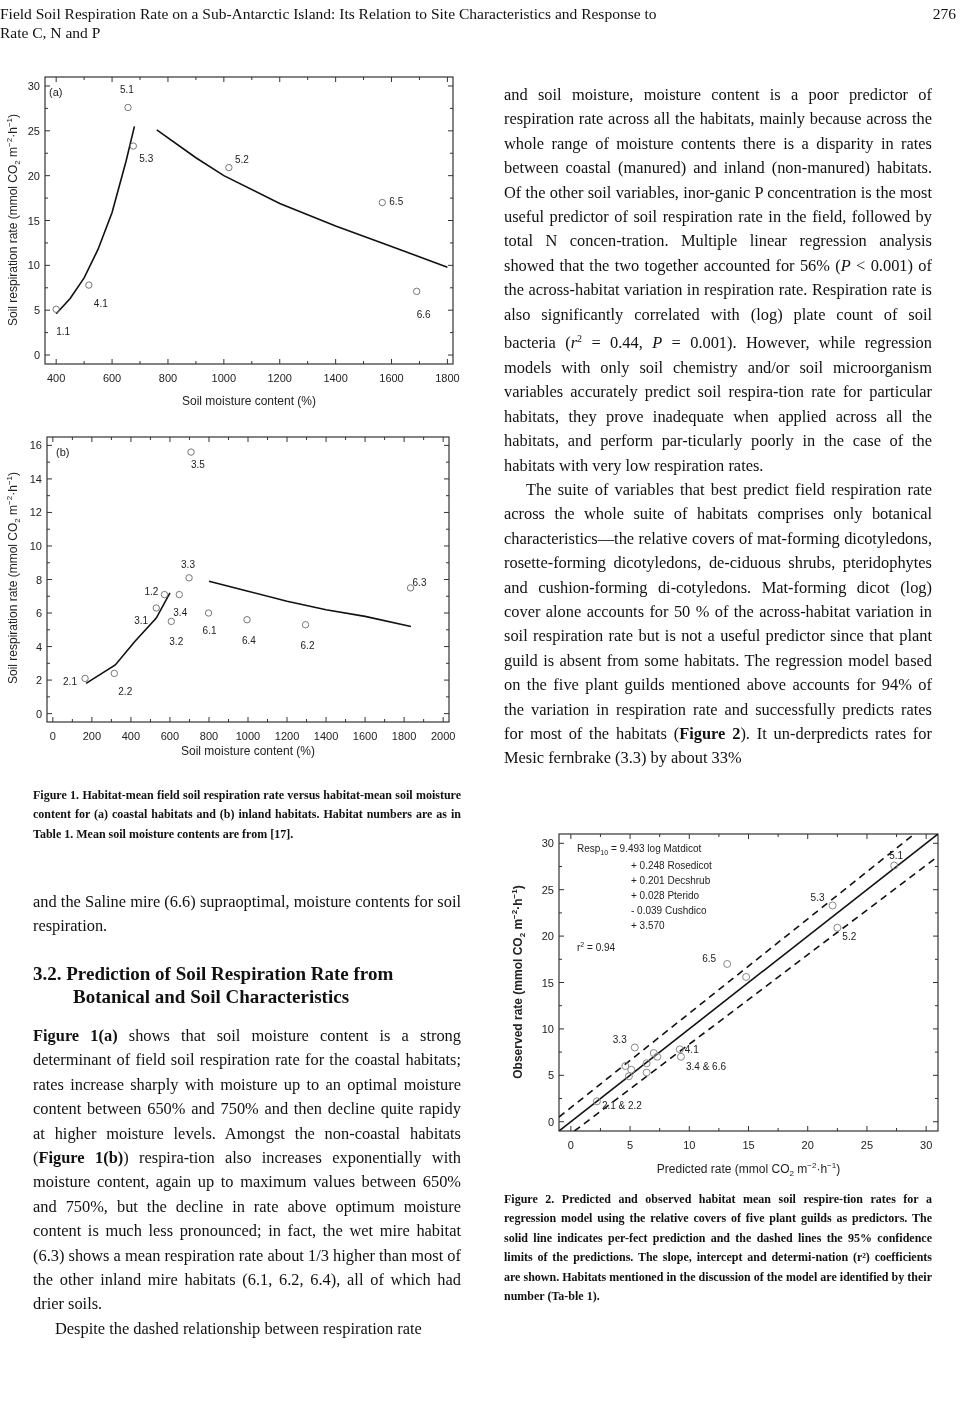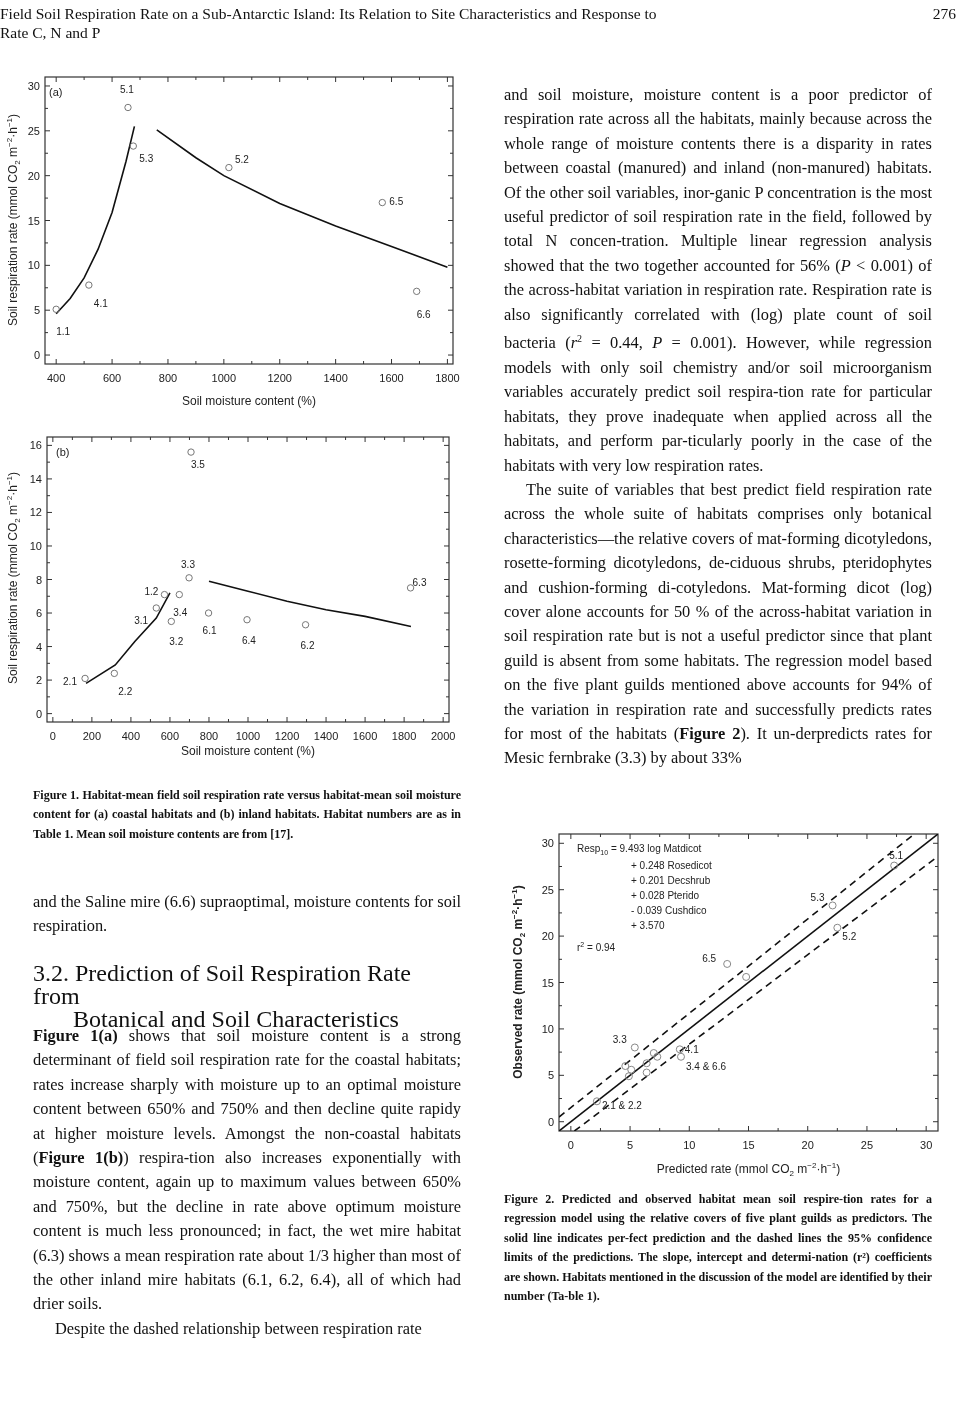--- a/index.html
+++ b/index.html
@@ -5,21 +5,21 @@
   html, body { margin:0; padding:0; background:#fff; }
   body { width:966px; height:1414px; position:relative; overflow:hidden; color:#111;
          font-family:"Liberation Serif", serif; }
   .abs { position:absolute; }
   .hdr { top:4px; left:0; width:966px; font-size:15.5px; line-height:19px; }
   .hdr .pg { position:absolute; right:10px; top:0; }
   .col { position:absolute; font-size:16.4px; line-height:24.4px; text-align:justify; }
   .col p { margin:0; }
   .ind { text-indent:22px; }
   .cap { position:absolute; font-weight:bold; font-size:12px; line-height:19.4px; text-align:justify; }
-  .sec { position:absolute; font-weight:normal; font-size:24px; line-height:23px; }
+  .sec { position:absolute; font-weight:bold; font-size:19px; line-height:23px; }
   .foot { position:absolute; top:1385px; font-size:18px;margin-top:35px; }
   svg text { font-family:"Liberation Sans", sans-serif; fill:#222; }
   .tick { font-size:11px; }
   .lbl { font-size:10px; }
   .ax { font-size:12px; }
 </style>
 </head>
 <body>
 
 <div class="abs hdr">

